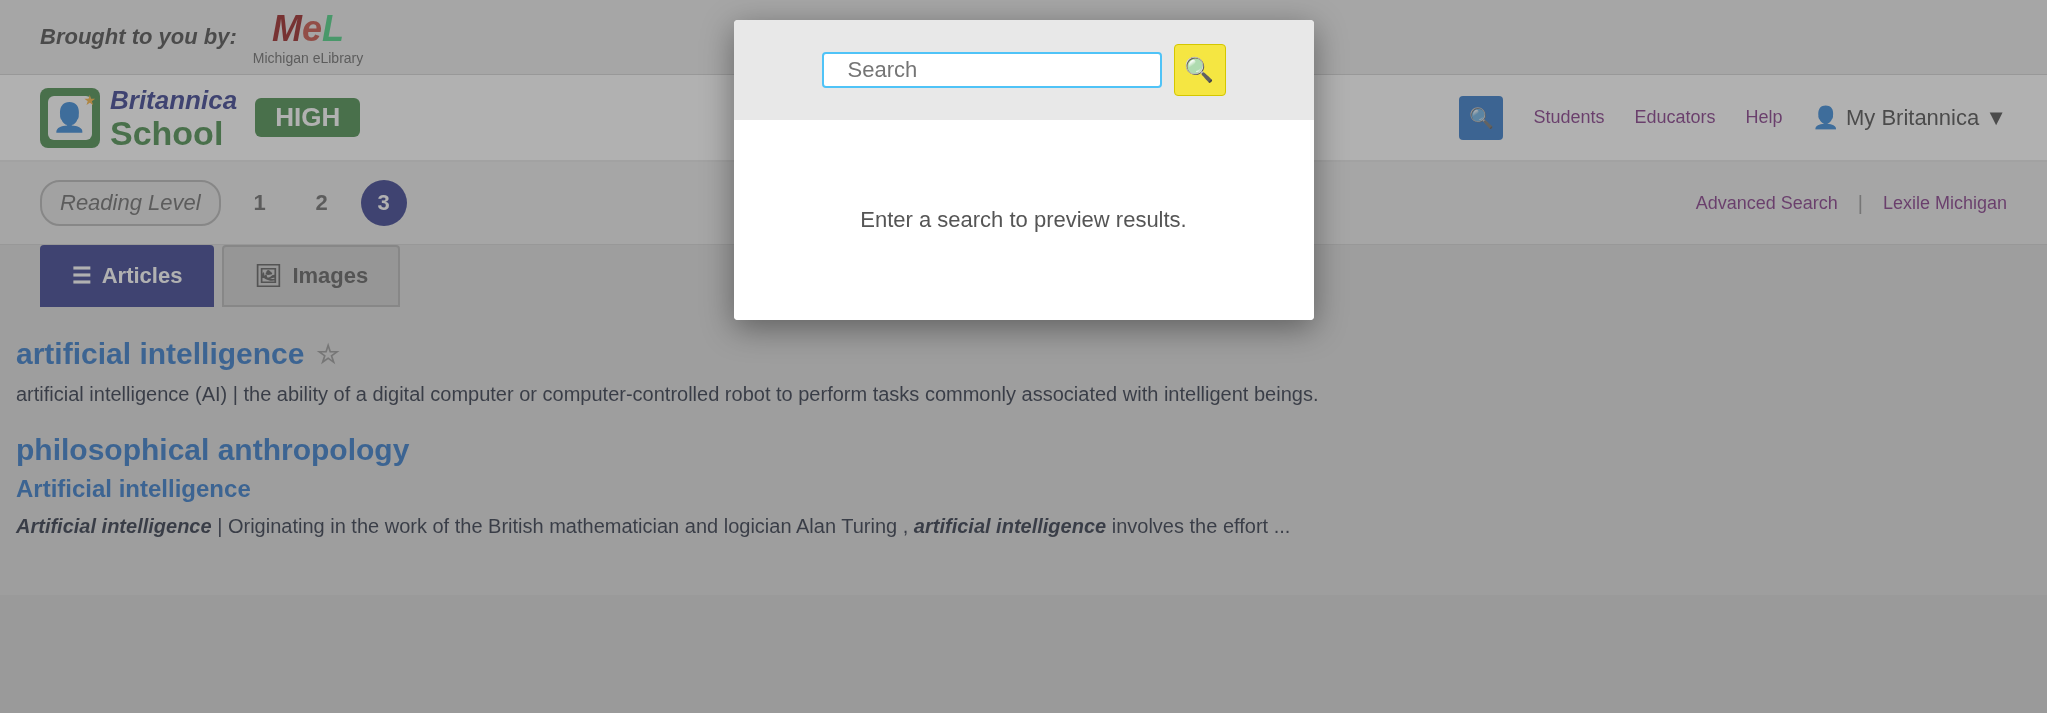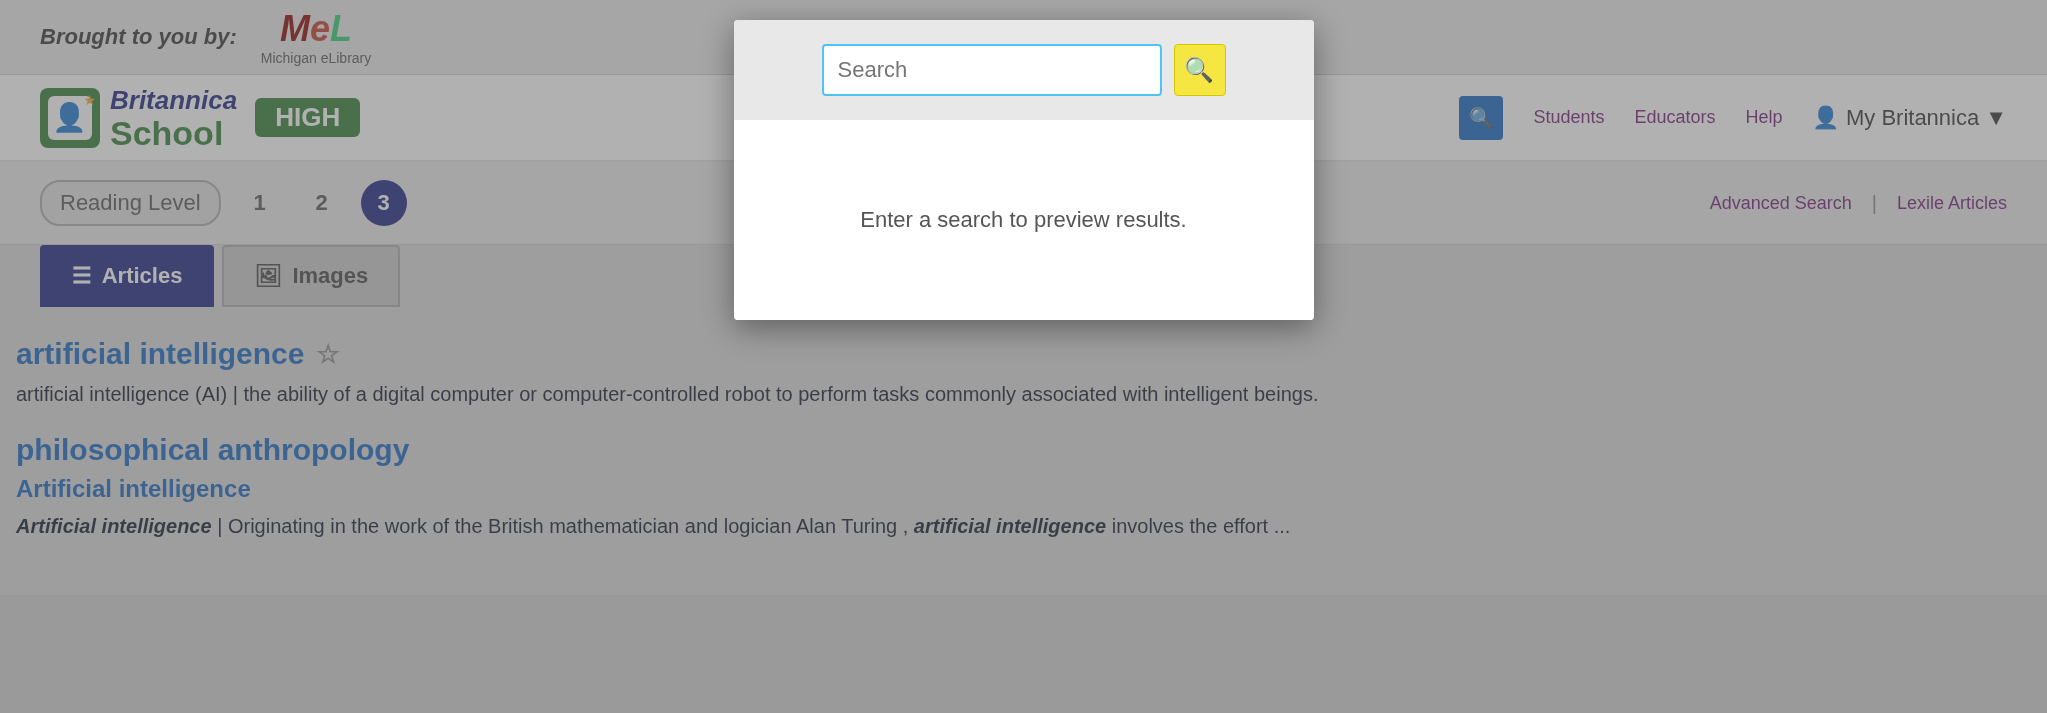--- a/index.html
+++ b/index.html
@@ -26,21 +26,21 @@
       justify-content: space-between;
       align-items: center;
       padding: 8px 40px 8px 40px;
       background: #e8e8e8;
       border-bottom: 1px solid #ccc;
     }
 
     .brought-by {
       display: flex;
       align-items: center;
-      gap: 24px;
+      gap: 16px;
       font-style: italic;
       font-size: 22px;
       color: #333;
       font-weight: bold;
     }
 
     .mel-logo {
       display: flex;
       flex-direction: column;
       align-items: center;
@@ -187,20 +187,21 @@
 
     .reading-level-area {
       display: flex;
       align-items: center;
       gap: 16px;
     }
 
     .reading-level-label {
       font-size: 22px;
       color: #555;
+      font-style: italic;
       border: 2px solid #aaa;
       padding: 8px 18px;
       border-radius: 20px;
       background: #e0e0e0;
     }
 
     .level-btn {
       width: 46px;
       height: 46px;
       border-radius: 50%;
@@ -332,25 +333,25 @@
       background: #e8e8e8;
       padding: 24px 30px;
       display: flex;
       align-items: center;
       gap: 12px;
       justify-content: center;
     }
 
     .modal-search-input {
       width: 340px;
-      height: 52px;
+      height: 36px;
       border: 2px solid #4fc3f7;
       border-radius: 4px;
       font-size: 22px;
-      padding: 0 14px;
+      padding: 0 24px;
       outline: none;
       background: #fff;
       color: #888;
     }
 
     .modal-search-btn {
       width: 52px;
       height: 52px;
       background: #f5e642;
       border: 1px solid #d4c700;
@@ -446,21 +447,21 @@
   <div class="filter-bar">
     <div class="reading-level-area">
       <span class="reading-level-label">Reading Level</span>
       <div class="level-btn">1</div>
       <div class="level-btn">2</div>
       <div class="level-btn active">3</div>
     </div>
     <div class="filter-right">
       <span class="nav-link">Advanced Search</span>
       <span class="pipe-separator">|</span>
-      <span class="nav-link">Lexile Articles</span>
+      <span class="nav-link">Lexile Michigan</span>
     </div>
   </div>
 
   <div class="tabs-bar">
     <div class="tab active">
       <span>☰</span>
       <span>Articles</span>
     </div>
     <div class="tab inactive">
       <span>🖼</span>

